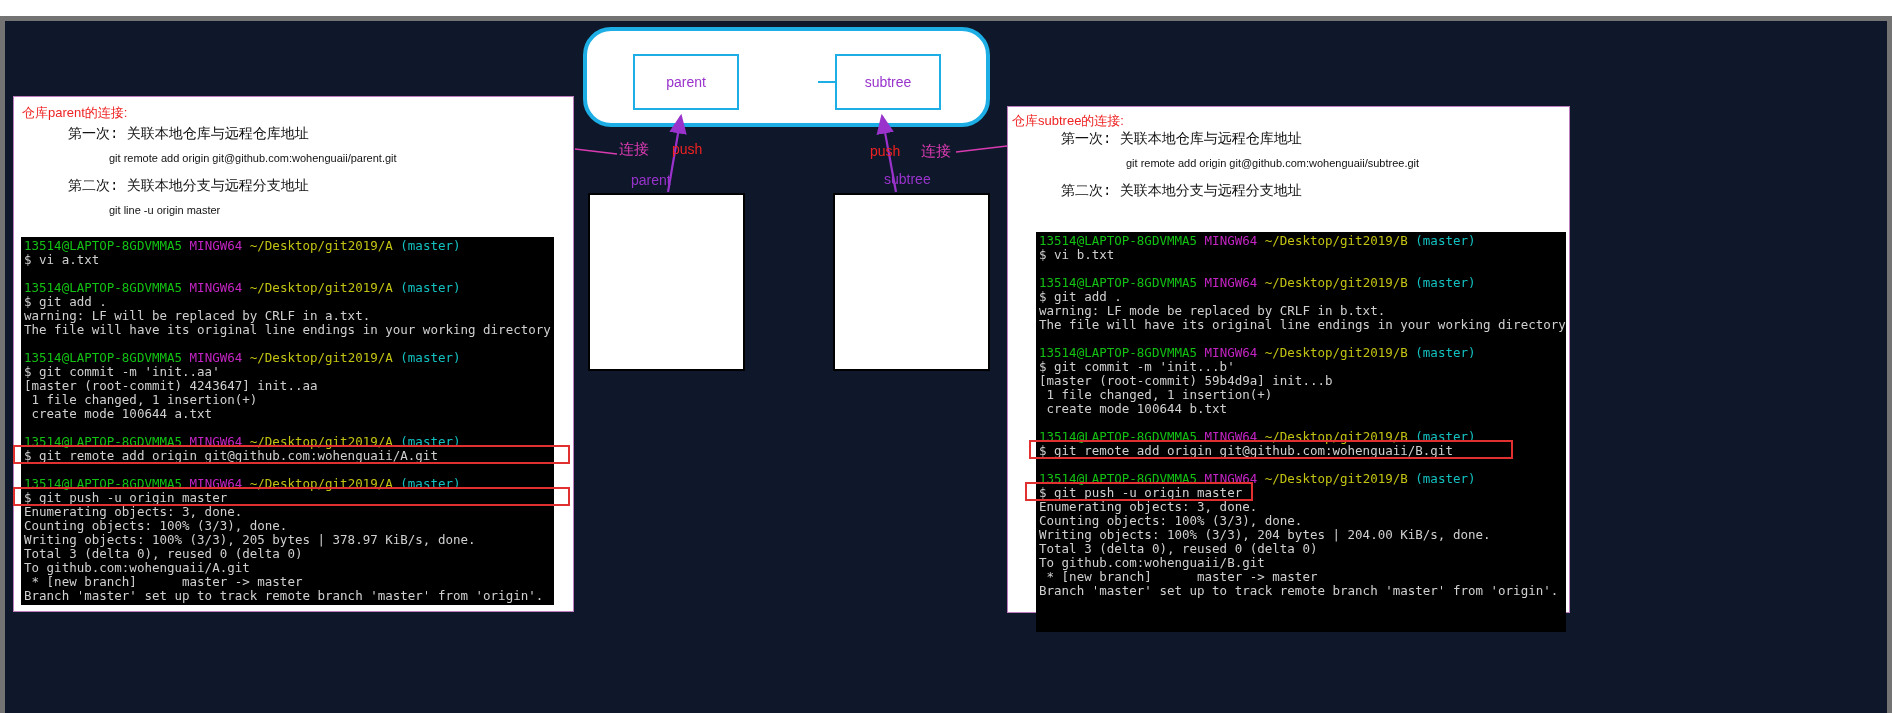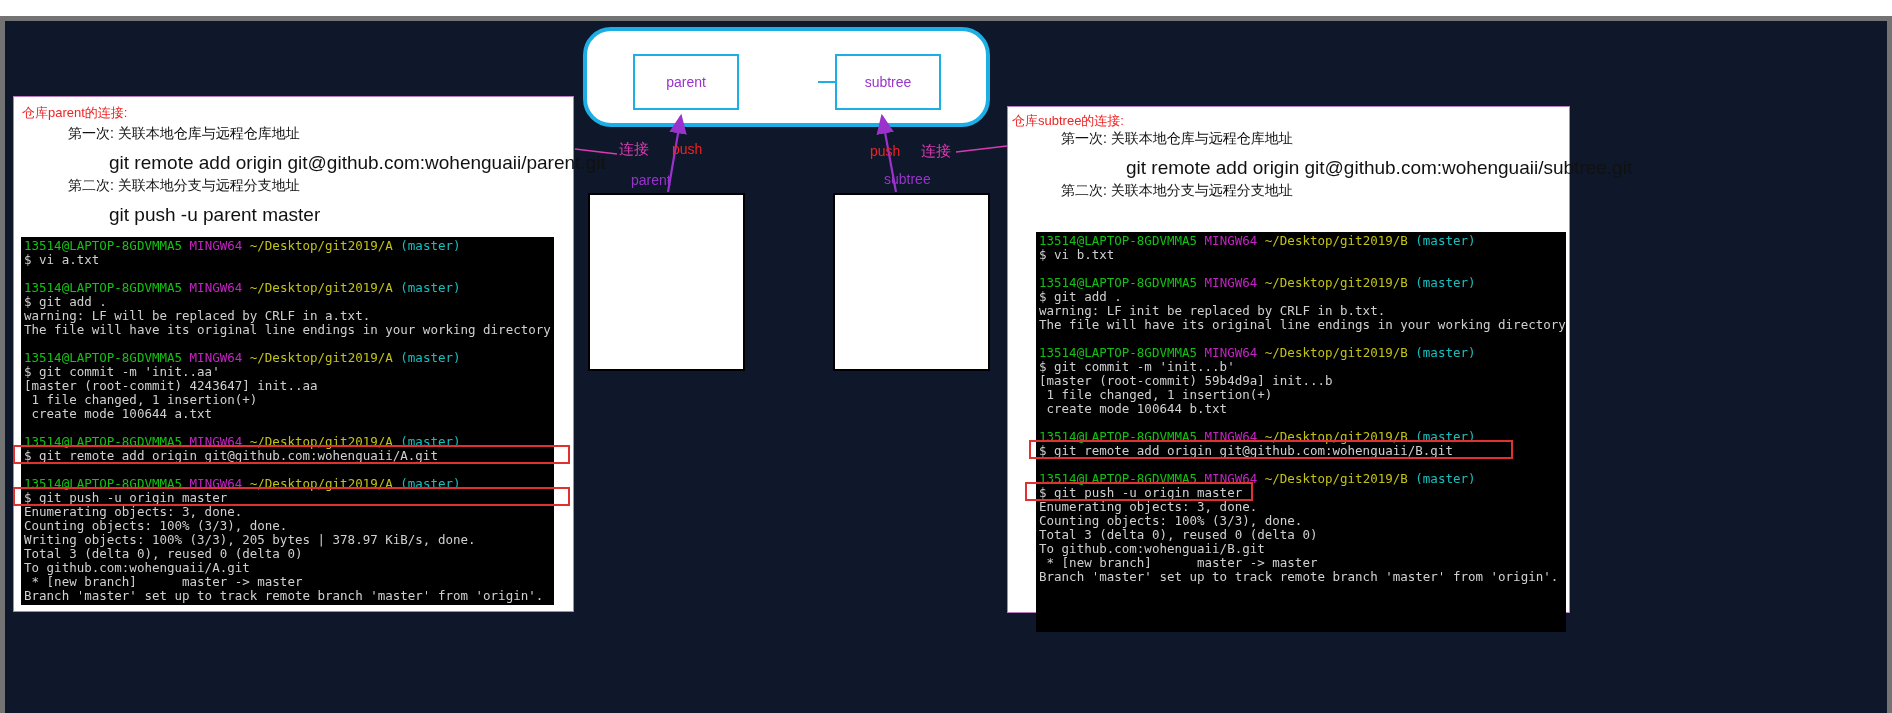--- a/index.html
+++ b/index.html
@@ -24,22 +24,22 @@
   .ann-purple{color:var(--purple);font-size:14px;}
   .ann-link{color:var(--link);font-size:15px;}
   .ann-push{color:var(--red);font-size:14px;}
 
   
   .panel{position:absolute;border:1px solid var(--panel);background:#fff;}
   .panel-left{left:8px;top:75px;width:561px;height:516px;}
   .panel-right{left:1002px;top:85px;width:563px;height:507px;}
   .p-el{position:absolute;white-space:nowrap;}
   .heading{color:var(--red);font-size:13px;}
-  .step{color:#111;font-size:14px;}
-  .cmd{color:#111;font-size:19px;}
+  .step{color:#111;font-size:14px;font-family:Liberation Mono, monospace;}
+  .cmd{color:#111;font-size:11px;}
 
   
   .terminal{position:absolute;background:#000;font-family:"DejaVu Sans Mono","Liberation Mono",monospace;
             font-size:12.5px;padding:2px 0 2px 3px;overflow:hidden;z-index:1;}
   .tline{height:14px;line-height:14px;white-space:pre;}
   .t-g{color:var(--tgreen);text-align:right;}
   .t-m{color:var(--tmagenta);}
   .t-y{color:var(--tyellow);}
   .t-c{color:var(--tcyan);}
   .t-w{color:var(--ttext);}
@@ -84,21 +84,21 @@
     <line x1="570" y1="128" x2="612" y2="133" stroke="#d83bb0" stroke-width="1.6"></line>
     <line x1="951" y1="131" x2="1002" y2="125" stroke="#d83bb0" stroke-width="1.6"></line>
     <line x1="813" y1="61" x2="830" y2="61" stroke="#1caee4" stroke-width="2"></line>
   </svg>
 
   <div class="panel panel-left">
     <div class="p-el heading" style="left:8px;top:7px;">仓库parent的连接:</div>
     <div class="p-el step" style="left:54px;top:28px;">第一次: 关联本地仓库与远程仓库地址</div>
     <div class="p-el cmd" style="left:95px;top:55px;">git remote add origin git@github.com:wohenguaii/parent.git</div>
     <div class="p-el step" style="left:54px;top:80px;">第二次: 关联本地分支与远程分支地址</div>
-    <div class="p-el cmd" style="left:95px;top:107px;">git push -u parent master</div>
+    <div class="p-el cmd" style="left:95px;top:107px;">git line -u origin master</div>
     <div class="terminal" style="left:7px;top:140px;width:533px;height:368px;">
         <div class="tline"><span class="t-g">13514@LAPTOP-8GDVMMA5 </span><span class="t-m">MINGW64 </span><span class="t-y">~/Desktop/git2019/A </span><span class="t-c">(master)</span></div>
         <div class="tline"><span class="t-w">$ vi a.txt</span></div>
         <div class="tline">&nbsp;</div>
         <div class="tline"><span class="t-g">13514@LAPTOP-8GDVMMA5 </span><span class="t-m">MINGW64 </span><span class="t-y">~/Desktop/git2019/A </span><span class="t-c">(master)</span></div>
         <div class="tline"><span class="t-w">$ git add .</span></div>
         <div class="tline"><span class="t-w">warning: LF will be replaced by CRLF in a.txt.</span></div>
         <div class="tline"><span class="t-w">The file will have its original line endings in your working directory</span></div>
         <div class="tline">&nbsp;</div>
         <div class="tline"><span class="t-g">13514@LAPTOP-8GDVMMA5 </span><span class="t-m">MINGW64 </span><span class="t-y">~/Desktop/git2019/A </span><span class="t-c">(master)</span></div>
@@ -126,36 +126,37 @@
     <div class="p-el heading" style="left:4px;top:5px;">仓库subtree的连接:</div>
     <div class="p-el step" style="left:53px;top:23px;">第一次: 关联本地仓库与远程仓库地址</div>
     <div class="p-el cmd" style="left:118px;top:50px;">git remote add origin git@github.com:wohenguaii/subtree.git</div>
     <div class="p-el step" style="left:53px;top:75px;">第二次: 关联本地分支与远程分支地址</div>
     <div class="terminal" style="left:28px;top:125px;width:530px;height:400px;">
         <div class="tline"><span class="t-g">13514@LAPTOP-8GDVMMA5 </span><span class="t-m">MINGW64 </span><span class="t-y">~/Desktop/git2019/B </span><span class="t-c">(master)</span></div>
         <div class="tline"><span class="t-w">$ vi b.txt</span></div>
         <div class="tline">&nbsp;</div>
         <div class="tline"><span class="t-g">13514@LAPTOP-8GDVMMA5 </span><span class="t-m">MINGW64 </span><span class="t-y">~/Desktop/git2019/B </span><span class="t-c">(master)</span></div>
         <div class="tline"><span class="t-w">$ git add .</span></div>
-        <div class="tline"><span class="t-w">warning: LF init be replaced by CRLF in b.txt.</span></div>
+        <div class="tline"><span class="t-w">warning: LF mode be replaced by CRLF in b.txt.</span></div>
         <div class="tline"><span class="t-w">The file will have its original line endings in your working directory</span></div>
         <div class="tline">&nbsp;</div>
         <div class="tline"><span class="t-g">13514@LAPTOP-8GDVMMA5 </span><span class="t-m">MINGW64 </span><span class="t-y">~/Desktop/git2019/B </span><span class="t-c">(master)</span></div>
         <div class="tline"><span class="t-w">$ git commit -m 'init...b'</span></div>
         <div class="tline"><span class="t-w">[master (root-commit) 59b4d9a] init...b</span></div>
         <div class="tline"><span class="t-w"> 1 file changed, 1 insertion(+)</span></div>
         <div class="tline"><span class="t-w"> create mode 100644 b.txt</span></div>
         <div class="tline">&nbsp;</div>
         <div class="tline"><span class="t-g">13514@LAPTOP-8GDVMMA5 </span><span class="t-m">MINGW64 </span><span class="t-y">~/Desktop/git2019/B </span><span class="t-c">(master)</span></div>
         <div class="tline"><span class="t-w">$ git remote add origin git@github.com:wohenguaii/B.git</span></div>
         <div class="tline">&nbsp;</div>
         <div class="tline"><span class="t-g">13514@LAPTOP-8GDVMMA5 </span><span class="t-m">MINGW64 </span><span class="t-y">~/Desktop/git2019/B </span><span class="t-c">(master)</span></div>
         <div class="tline"><span class="t-w">$ git push -u origin master</span></div>
         <div class="tline"><span class="t-w">Enumerating objects: 3, done.</span></div>
         <div class="tline"><span class="t-w">Counting objects: 100% (3/3), done.</span></div>
+        <div class="tline"><span class="t-w">Writing objects: 100% (3/3), 204 bytes | 204.00 KiB/s, done.</span></div>
         <div class="tline"><span class="t-w">Total 3 (delta 0), reused 0 (delta 0)</span></div>
         <div class="tline"><span class="t-w">To github.com:wohenguaii/B.git</span></div>
         <div class="tline"><span class="t-w"> * [new branch]      master -&gt; master</span></div>
         <div class="tline"><span class="t-w">Branch 'master' set up to track remote branch 'master' from 'origin'.</span></div>
       </div>
   </div>
 
   <div class="hl" style="left:8px;top:424px;width:557px;height:19px;"></div>
   <div class="hl" style="left:8px;top:466px;width:557px;height:19px;"></div>
   <div class="hl" style="left:1024px;top:419px;width:484px;height:19px;"></div>

